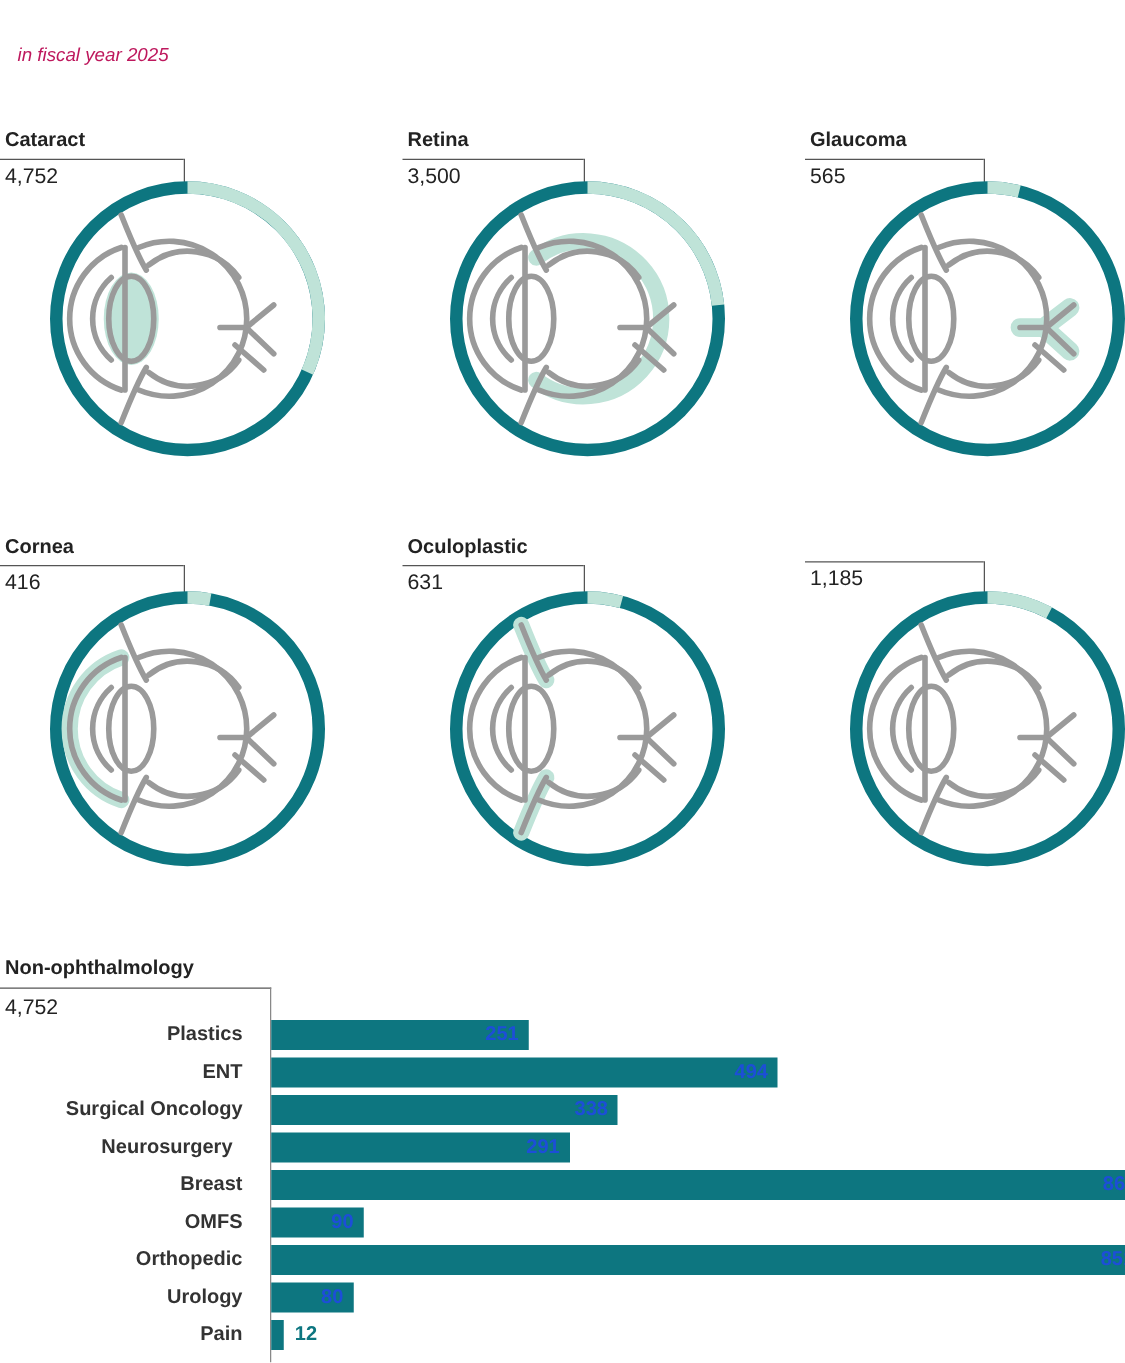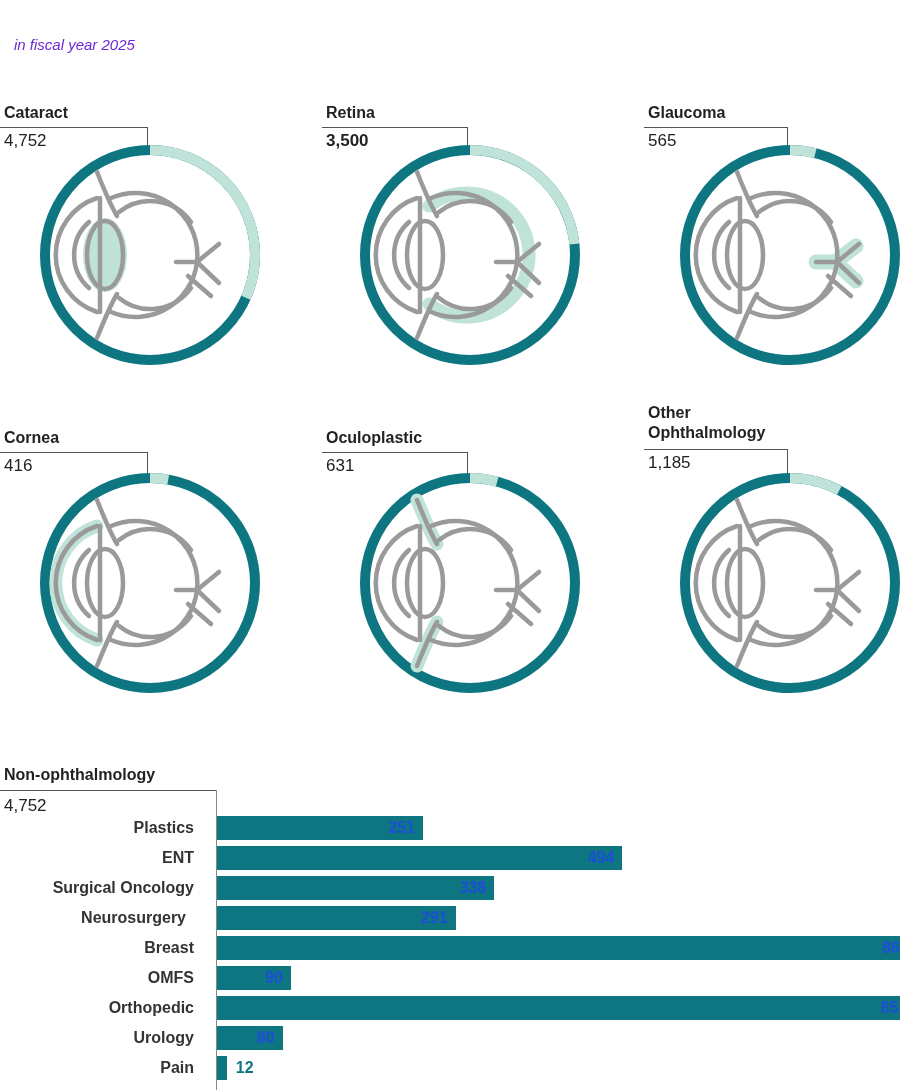--- a/index.html
+++ b/index.html
@@ -14,21 +14,21 @@
 
   
   .title {
     position: absolute; left: 6px; top: 4px;
     font-size: 23px; font-weight: 700; letter-spacing: 0.6px;
     color: #3a3a3a; white-space: nowrap;
   }
   .subtitle {
     position: absolute; left: 14px; top: 36px;
     font-size: 15px; font-style: italic; font-weight: 400;
-    color: #6d28d9; white-space: nowrap;
+    color: #be185d; white-space: nowrap;
   }
 
   
   .eye-card { position: absolute; }
   .eye-label {
     position: absolute; left: 4px; top: 0;
     font-size: 16px; font-weight: 700; color: #222; line-height: 20px;
     white-space: nowrap;
   }
   .eye-value {
@@ -116,21 +116,21 @@
               <path d="M 52 188 C 60 168 66 154 72 144" fill="none" stroke="#9a9a9a" stroke-width="4.5" stroke-linecap="round"></path>
             </g>
           </svg></div>
       </div>
       <div class="eye-card" style="left: 0px; top: 0px; width: 900px; height: 1090px; pointer-events: none;">
         <div class="eye-label" style="left: 326px; top: 103px;">Retina</div>
         <div class="leader" style="left: 322px; top: 127px; width: 151px; height: 1px;">
           <div class="h" style="width: 145px;"></div>
           <div class="v" style="left: 145px; height: 23px;"></div>
         </div>
-        <div class="eye-value" style="left: 326px; top: 131px; font-weight: bold;">3,500</div>
+        <div class="eye-value" style="left: 326px; top: 131px;">3,500</div>
         <div class="donut" style="left: 355px; top: 140px; width: 230px; height: 230px;"><svg width="230" height="230" viewBox="0 0 230 230" xmlns="http://www.w3.org/2000/svg">
             <circle cx="115" cy="115" r="105" fill="none" stroke="#0d7680" stroke-width="10"></circle>
             <path d="M 115 10 A 105 105 0 0 1 219.4247990136687 104.02451135689638" fill="none" stroke="#bfe3d8" stroke-width="10"></path>
             <g transform="translate(10, 10)">
               <path d="M 64 56 A 62 62 0 1 1 64 154" fill="none" stroke="#bfe3d8" stroke-width="13" stroke-linecap="round"></path>
               <path d="M 66 48 A 62 62 0 1 1 66 162" fill="none" stroke="#9a9a9a" stroke-width="4.5" stroke-linecap="round"></path>
               <path d="M 74 62 A 50 50 0 0 1 146 72" fill="none" stroke="#9a9a9a" stroke-width="4.5" stroke-linecap="round"></path>
               <path d="M 74 148 A 50 50 0 0 0 146 138" fill="none" stroke="#9a9a9a" stroke-width="4.5" stroke-linecap="round"></path>
               <path d="M 52 48 A 60 60 0 0 0 52 162" fill="none" stroke="#9a9a9a" stroke-width="4.5" stroke-linecap="round"></path>
               <path d="M 44 72 A 44 44 0 0 0 44 138" fill="none" stroke="#9a9a9a" stroke-width="4.5" stroke-linecap="round"></path>
@@ -220,21 +220,20 @@
               <path d="M 55 48 L 55 162" fill="none" stroke="#9a9a9a" stroke-width="4.5" stroke-linecap="round"></path>
               <path d="M 131 112 L 152 112 L 174 94" fill="none" stroke="#9a9a9a" stroke-width="4.5" stroke-linecap="round" stroke-linejoin="round"></path>
               <path d="M 152 112 L 174 133" fill="none" stroke="#9a9a9a" stroke-width="4.5" stroke-linecap="round"></path>
               <path d="M 143 126 L 166 146" fill="none" stroke="#9a9a9a" stroke-width="4.5" stroke-linecap="round"></path>
               <path d="M 52 22 C 60 42 66 56 72 66" fill="none" stroke="#9a9a9a" stroke-width="4.5" stroke-linecap="round"></path>
               <path d="M 52 188 C 60 168 66 154 72 144" fill="none" stroke="#9a9a9a" stroke-width="4.5" stroke-linecap="round"></path>
             </g>
           </svg></div>
       </div>
       <div class="eye-card" style="left: 0px; top: 0px; width: 900px; height: 1090px; pointer-events: none;">
-        <div class="eye-label" style="left: 648px; top: 403px;">Other<div>Ophthalmology</div></div>
         <div class="leader" style="left: 644px; top: 449px; width: 149px; height: 1px;">
           <div class="h" style="width: 143px;"></div>
           <div class="v" style="left: 143px; height: 29px;"></div>
         </div>
         <div class="eye-value" style="left: 648px; top: 453px;">1,185</div>
         <div class="donut" style="left: 675px; top: 468px; width: 230px; height: 230px;"><svg width="230" height="230" viewBox="0 0 230 230" xmlns="http://www.w3.org/2000/svg">
             <circle cx="115" cy="115" r="105" fill="none" stroke="#0d7680" stroke-width="10"></circle>
             <path d="M 115 10 A 105 105 0 0 1 164.29451409251854 22.290502749812674" fill="none" stroke="#bfe3d8" stroke-width="10"></path>
             <g transform="translate(10, 10)">
               <path d="M 66 48 A 62 62 0 1 1 66 162" fill="none" stroke="#9a9a9a" stroke-width="4.5" stroke-linecap="round"></path>

